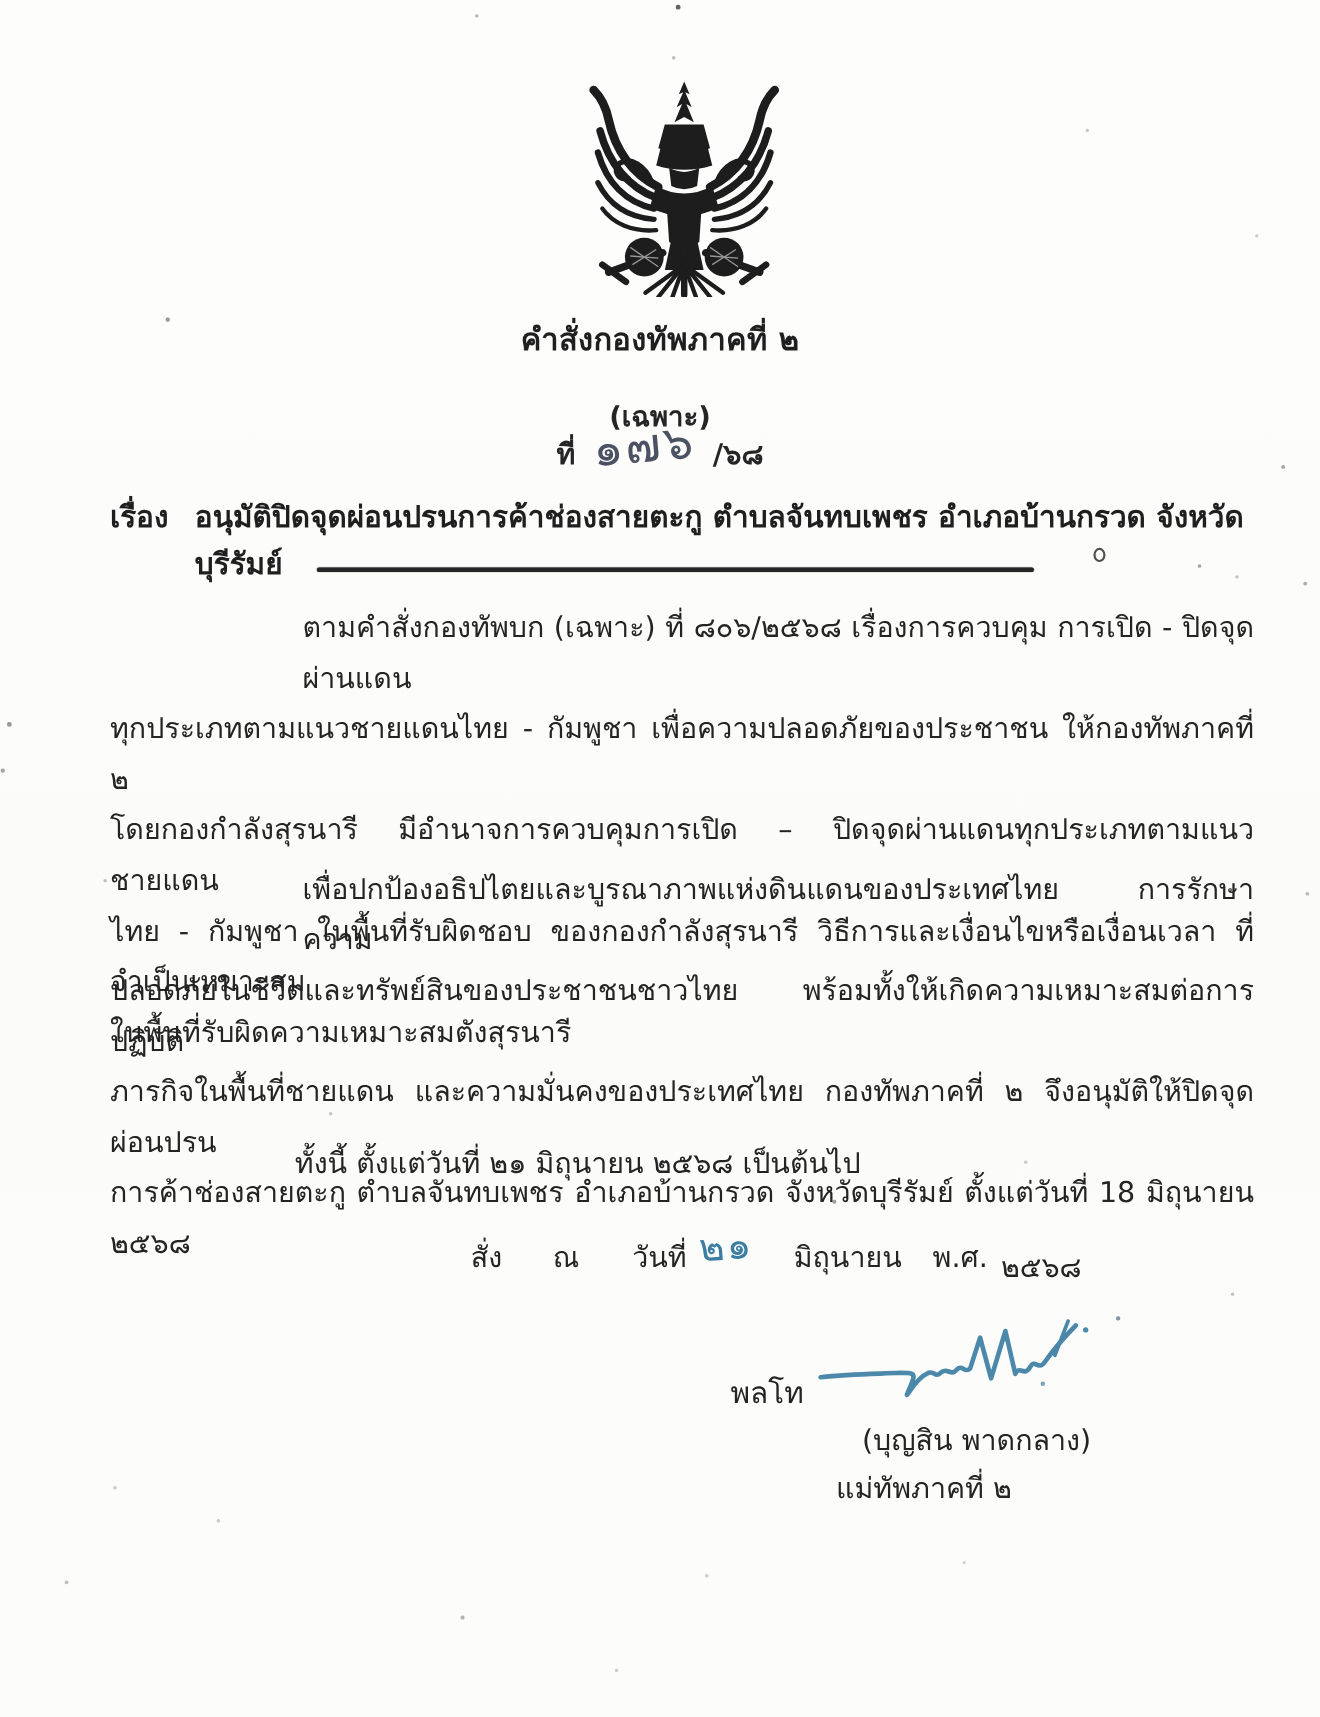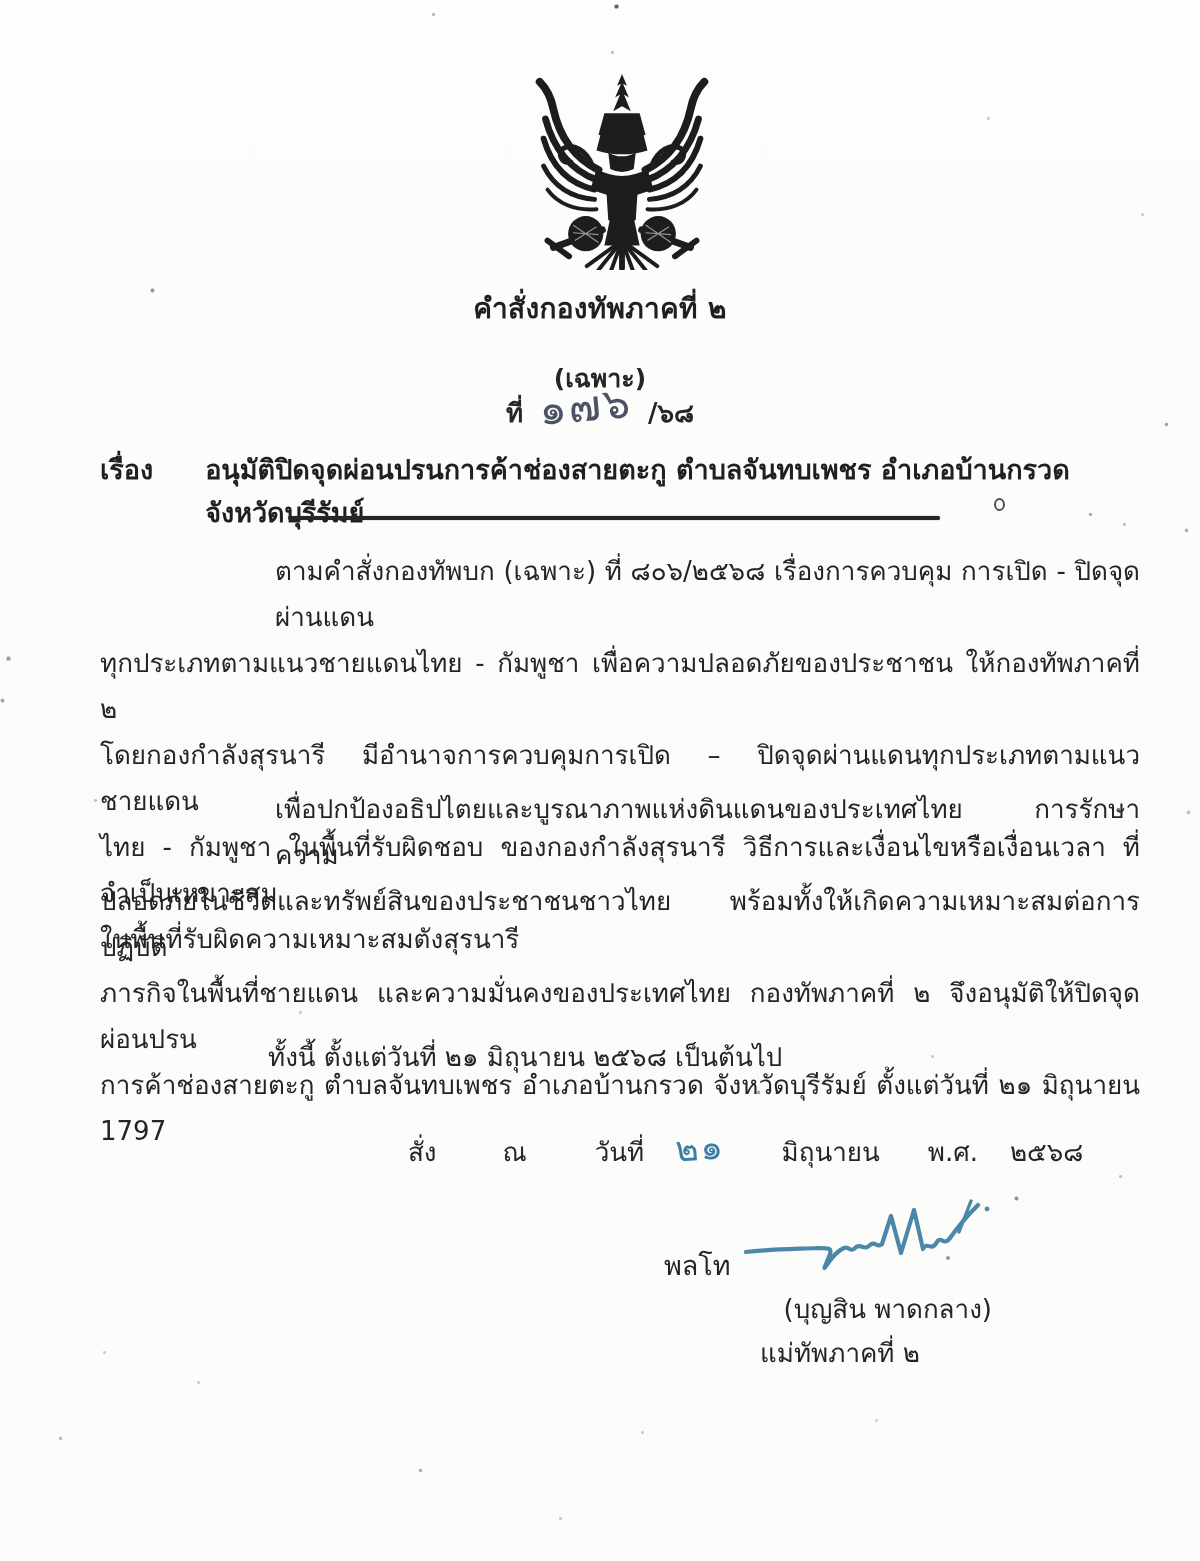--- a/index.html
+++ b/index.html
@@ -9,31 +9,31 @@
     overflow:hidden;
     font-family:"DejaVu Sans",sans-serif;
     color:#232323;
     padding-left:32px;
   }
   .abs{position:absolute;}
   .doc-title{top:286px;left:0;width:1200px;text-align:center;font-size:28px;font-weight:700;letter-spacing:.3px;color:#1f1f1f;}
   .classification{top:358px;left:0;width:1200px;text-align:center;font-size:25px;font-weight:700;color:#252525;}
   .order-no{top:392px;left:0;width:1200px;display:flex;justify-content:center;align-items:flex-start;gap:16px;font-size:26px;font-weight:700;color:#252525;}
   .hand-dark{font-size:43px;line-height:40px;font-weight:400;color:#4b5263;transform:rotate(-5deg);margin-top:-6px;letter-spacing:2px;}
-  .subject-row{top:448px;left:100px;width:1046px;display:flex;gap:52px;font-size:27px;font-weight:700;color:#1f1f1f;}
+  .subject-row{top:448px;left:100px;width:1046px;display:flex;gap:24px;font-size:27px;font-weight:700;color:#1f1f1f;}
   .divider{top:516px;left:288px;width:652px;height:4px;background:#262626;border-radius:2px;box-shadow:0 0 1px #444;}
   .ring-mark{top:498px;left:994px;width:7px;height:9px;border:2px solid #4f4f4f;border-radius:50%;}
   .body-par{left:100px;width:1040px;font-size:26px;line-height:46px;font-weight:500;color:#242424;}
   .par1{top:548px;}
   .par2{top:786px;}
   .pline{text-align:justify;text-align-last:justify;}
   .pline.first{padding-left:175px;}
   .pline.last{text-align-last:left;}
   .effective{top:1016px;left:268px;font-size:26px;font-weight:500;color:#242424;margin-top:20px;}
-  .issued{top:1112px;left:408px;display:flex;align-items:flex-end;font-size:26px;font-weight:500;color:#242424;gap:20px;}
+  .issued{top:1112px;left:428px;display:flex;align-items:center;font-size:26px;font-weight:500;color:#242424;}
   .issued .g1{margin-left:46px;}
   .issued .g2{margin-left:48px;}
   .issued .g3{margin-left:12px;}
   .issued .g4{margin-left:36px;}
   .issued .g5{margin-left:28px;}
   .issued .g6{margin-left:12px;margin-top:19px;}
   .hand-blue{font-size:35px;line-height:32px;font-weight:400;color:#3c7ea3;transform:rotate(-4deg) translateY(-8px);letter-spacing:2px;}
   .rank{top:1244px;left:664px;font-size:27px;font-weight:500;color:#242424;}
   .sig-svg{top:1196px;left:740px;}
   .sign-name{top:1288px;left:688px;width:304px;text-align:right;font-size:26px;font-weight:500;color:#242424;}
@@ -138,21 +138,21 @@
     <div class="pline">ทุกประเภทตามแนวชายแดนไทย - กัมพูชา เพื่อความปลอดภัยของประชาชน ให้กองทัพภาคที่ ๒</div>
     <div class="pline">โดยกองกำลังสุรนารี มีอำนาจการควบคุมการเปิด – ปิดจุดผ่านแดนทุกประเภทตามแนวชายแดน</div>
     <div class="pline">ไทย - กัมพูชา ในพื้นที่รับผิดชอบ ของกองกำลังสุรนารี วิธีการและเงื่อนไขหรือเงื่อนเวลา ที่จำเป็นเหมาะสม</div>
     <div class="pline last">ในพื้นที่รับผิดความเหมาะสมตังสุรนารี</div>
   </div>
 
   <div class="abs body-par par2">
     <div class="pline first">เพื่อปกป้องอธิปไตยและบูรณาภาพแห่งดินแดนของประเทศไทย การรักษาความ</div>
     <div class="pline">ปลอดภัยในชีวิตและทรัพย์สินของประชาชนชาวไทย พร้อมทั้งให้เกิดความเหมาะสมต่อการปฏิบัติ</div>
     <div class="pline">ภารกิจในพื้นที่ชายแดน และความมั่นคงของประเทศไทย กองทัพภาคที่ ๒ จึงอนุมัติให้ปิดจุดผ่อนปรน</div>
-    <div class="pline">การค้าช่องสายตะกู ตำบลจันทบเพชร อำเภอบ้านกรวด จังหวัดบุรีรัมย์ ตั้งแต่วันที่ ๒๑ มิถุนายน 1797</div>
+    <div class="pline">การค้าช่องสายตะกู ตำบลจันทบเพชร อำเภอบ้านกรวด จังหวัดบุรีรัมย์ ตั้งแต่วันที่ 18 มิถุนายน ๒๕๖๘</div>
   </div>
 
   <div class="abs effective">ทั้งนี้ ตั้งแต่วันที่ ๒๑ มิถุนายน ๒๕๖๘ เป็นต้นไป</div>
 
   <div class="abs issued">
     <span>สั่ง</span>
     <span class="g1">ณ</span>
     <span class="g2">วันที่</span>
     <span class="g3 hand-blue">๒๑</span>
     <span class="g4">มิถุนายน</span>

